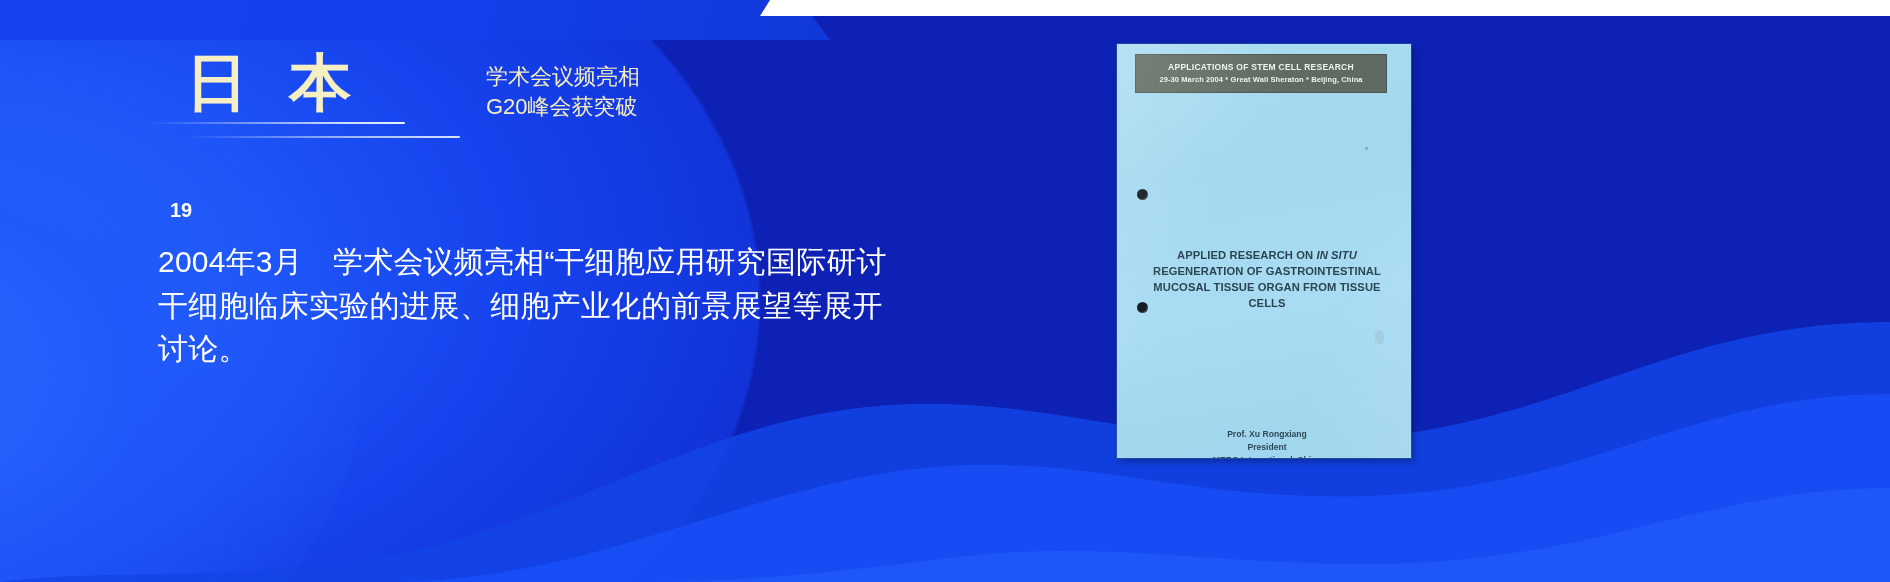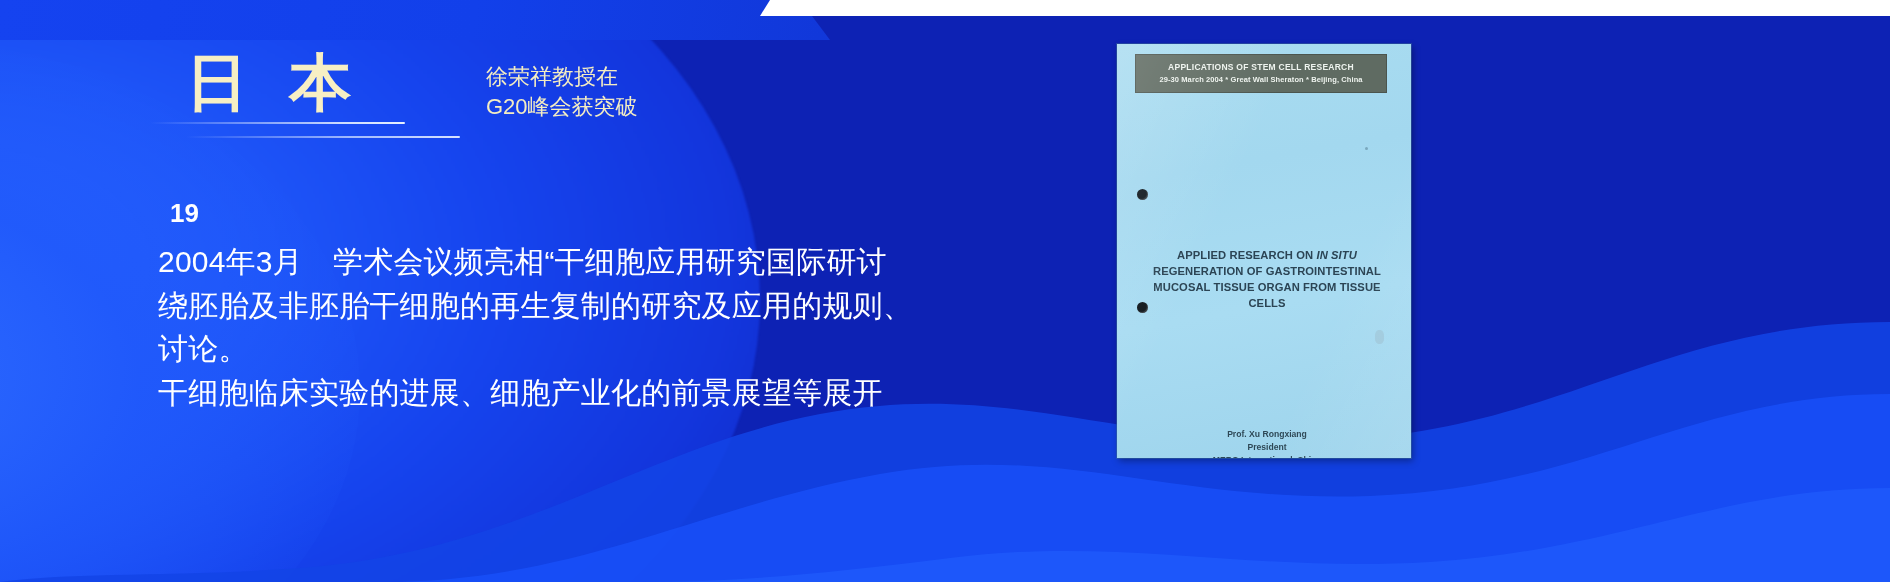--- a/index.html
+++ b/index.html
@@ -127,21 +127,21 @@
     font-weight: 400;
     line-height: 1.35;
     color: #f4edc2;
     white-space: pre-line;
   }
 
   .item-number {
     position: absolute;
     left: 170px;
     top: 200px;
-    font-size: 26px;
+    font-size: 20px;
     font-weight: 700;
     color: #ffffff;
     line-height: 1;
   }
 
   .body-copy {
     position: absolute;
     left: 158px;
     top: 240px;
     width: 790px;
@@ -267,30 +267,29 @@
              C830,291 740,300 640,300 L1890,300 Z" fill="#2360ff" opacity="0.55"></path>
   </svg>
 
   <div class="title-rules">
     <span class="rule r1"></span>
     <span class="rule r2"></span>
   </div>
 
   <div class="cjk-title">日 本</div>
 
-  <div class="subtitle">徐荣祥教授在
+  <div class="subtitle">学术会议频亮相
 G20峰会获突破</div>
 
   <div class="item-number">19</div>
 
   <div class="body-copy">
     <div class="line">2004年3月　学术会议频亮相“干细胞应用研究国际研讨</div>
-    <div class="line">绕胚胎及非胚胎干细胞的再生复制的研究及应用的规则、</div>
+    <div class="line">干细胞临床实验的进展、细胞产业化的前景展望等展开</div>
     <div class="line">讨论。</div>
-    <div class="line">干细胞临床实验的进展、细胞产业化的前景展望等展开</div>
   </div>
 
   <div class="doc-photo">
 
     <div class="doc-banner">
       <div class="b1">APPLICATIONS OF STEM CELL RESEARCH</div>
       <div class="b2">29-30 March 2004 * Great Wall Sheraton * Beijing, China</div>
     </div>
 
     <span class="punch p1"></span>

